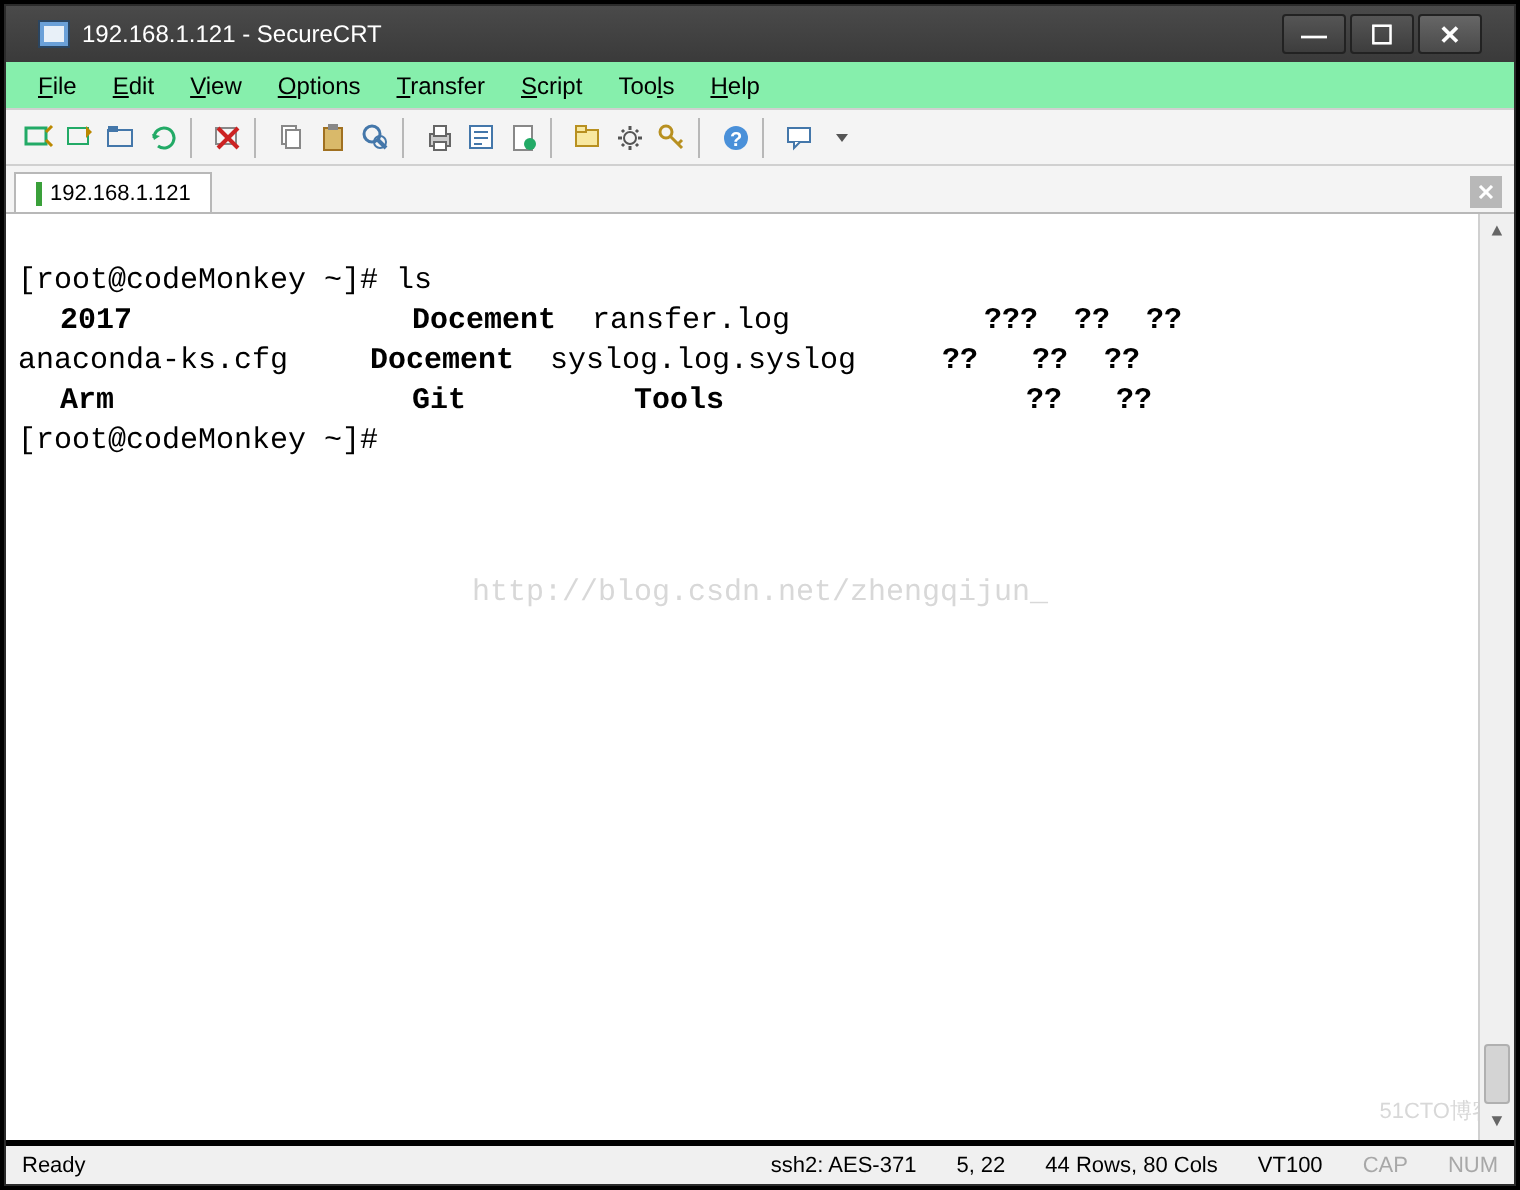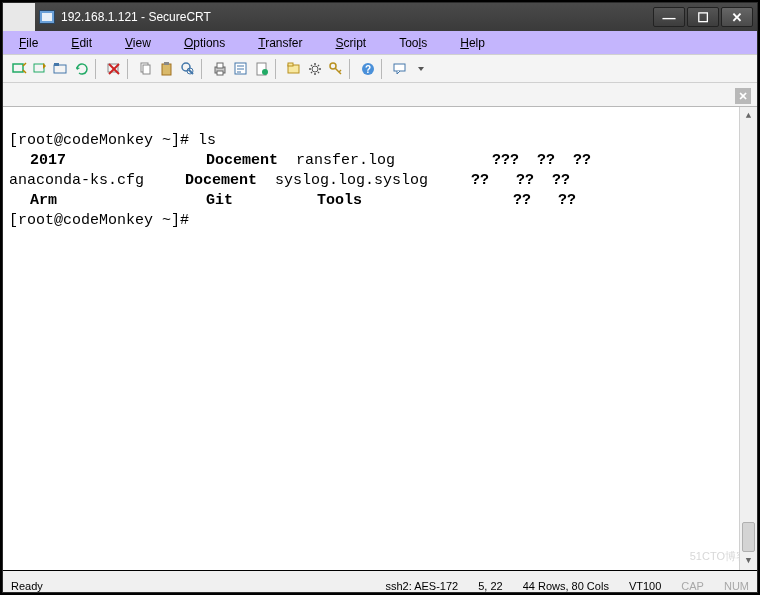--- a/index.html
+++ b/index.html
@@ -1,45 +1,45 @@
 <!DOCTYPE html>
 <html><head>
 <meta charset="utf-8">
 <style>
   * { box-sizing: border-box; margin: 0; padding: 0; }
   body { width: 760px; height: 595px; font-family: "Segoe UI", Tahoma, sans-serif; font-size: 12px; background: #000; overflow: hidden; }
   .window { width: 756px; height: 591px; margin: 2px; background: #e8e8e8; border: 1px solid #2b2b2b; display: flex; flex-direction: column; position: relative; }
-  .titlebar { height: 28px; background: linear-gradient(#4a4a4a,#3a3a3a); display: flex; align-items: center; padding: 0 4px; color: #fff; margin-left: 32px; }
+  .titlebar { height: 28px; background: linear-gradient(#4a4a4a,#3a3a3a); display: flex; align-items: center; padding: 0 16px; color: #fff; }
   .titlebar .icon { width: 16px; height: 14px; background: #6aa0d8; border: 1px solid #2b4560; margin-right: 6px; display: inline-block; position: relative; }
   .titlebar .icon::after { content:""; position:absolute; inset:2px; background:#e8f0f8; }
   .title-text { font-size: 12px; flex: 1; }
   .winbtns { display: flex; gap: 2px; }
   .winbtn { width: 32px; height: 20px; background: linear-gradient(#555,#3d3d3d); border:1px solid #222; color:#fff; display:flex; align-items:center; justify-content:center; font-size:13px; font-weight:bold; border-radius:2px; }
   .winbtn.close { background: linear-gradient(#666,#4a4a4a); }
-  .menubar { height: 24px; background:#c4b5fd; display:flex; align-items:center; padding:0 8px; gap:17px; border-bottom:1px solid #d0d0d0; }
+  .menubar { height: 24px; background:#86efac; display:flex; align-items:center; padding:0 8px; gap:2px; border-bottom:1px solid #d0d0d0; }
   .menuitem { padding:3px 8px; font-size:12px; }
   .menuitem u { text-decoration: underline; }
   .toolbar { height: 28px; background:#f4f4f4; display:flex; align-items:center; padding:0 6px; gap:1px; border-bottom:1px solid #d0d0d0; }
   .tbtn { width:20px; height:20px; display:flex; align-items:center; justify-content:center; font-size:12px; position:relative; }
   .tbtn svg { width:16px; height:16px; }
   .sep { width:6px; height:20px; border-left:1px solid #b8b8b8; margin:0 2px; }
   .tabbar { height: 24px; background:#f4f4f4; display:flex; align-items:flex-end; padding:0 4px; border-bottom:1px solid #b8b8b8; }
   .tab { height:20px; background:#fff; border:1px solid #b8b8b8; border-bottom:none; padding:2px 10px; font-size:11px; display:flex; align-items:center; gap:4px; }
   .tab .bar { width:3px; height:12px; background:#3aa03a; }
   .tabbar .spacer { flex:1; }
   .tabbar .closebox { width:16px; height:16px; background:#b8b8b8; color:#fff; display:flex; align-items:center; justify-content:center; font-size:11px; margin:2px; font-weight:bold; }
   .terminal { flex:1; background:#fff; font-family: "Courier New", monospace; font-size:15px; line-height:20px; padding:4px 6px; position:relative; white-space:pre; overflow:hidden; color:#000; }
   .terminal .b { font-weight:bold;margin-left:21px; }
   .watermark { position:absolute; top:180px; left:0; width:100%; text-align:center; color:#d8d8d8; font-family:"Courier New",monospace; font-size:15px; pointer-events:none; }
   .watermark2 { position:absolute; bottom:4px; right:10px; color:#d8d8d8; font-family:sans-serif; font-size:11px; pointer-events:none; }
   .vscroll { position:absolute; right:0; top:0; bottom:0; width:18px; background:#f0f0f0; border-left:1px solid #d0d0d0; display:flex; flex-direction:column; }
   .vscroll .arrow { height:18px; display:flex; align-items:center; justify-content:center; font-size:9px; color:#666; }
   .vscroll .track { flex:1; position:relative; }
   .vscroll .thumb { position:absolute; left:2px; right:2px; bottom:0; height:30px; background:#d4d4d4; border:1px solid #b0b0b0; border-radius:2px; }
-  .statusbar { height:22px; background:#f0f0f0; border-top:1px solid #000000; display:flex; align-items:flex-end; font-size:11px; padding:0 8px; gap:20px; }
+  .statusbar { height:22px; background:#f0f0f0; border-top:3px solid #000000; display:flex; align-items:center; font-size:11px; padding:0 8px; gap:20px; }
   .statusbar .fill { flex:1; }
   .dim { color:#a8a8a8; }
 </style>
 </head>
 <body>
 
 <div class="window">
 
   <div class="titlebar">
     <span class="icon"></span>
@@ -172,42 +172,47 @@
         </svg>
       </div>
     <div class="tbtn">
         <svg viewBox="0 0 8 16">
           <path d="M1 6 L4 10 L7 6 Z" fill="#555"></path>
         </svg>
       </div>
   </div>
 
   <div class="tabbar">
+    <div class="tab">
+      <span class="bar"></span>
+      <span>192.168.1.121</span>
+    </div>
     <div class="spacer"></div>
     <div class="closebox">✕</div>
   </div>
 
   <div class="terminal">
 <span>[root@codeMonkey ~]# </span><span>ls</span>
 <span class="b" style="display:inline-block;width:155px">2017</span><span class="b" style="display:inline-block;width:90px">Docement</span><span style="display:inline-block;width:175px">ransfer.log</span><span class="b">???  ??  ??</span>
 <span style="display:inline-block;width:155px">anaconda-ks.cfg</span><span class="b" style="display:inline-block;width:90px">Docement</span><span style="display:inline-block;width:175px">syslog.log.syslog</span><span class="b">??   ??  ??</span>
 <span class="b" style="display:inline-block;width:155px">Arm</span><span class="b" style="display:inline-block;width:90px">Git</span><span class="b" style="display:inline-block;width:175px">Tools</span><span class="b">??   ??</span>
 <span>[root@codeMonkey ~]# </span>
+    <div class="watermark">http://blog.csdn.net/zhengqijun_</div>
     <div class="watermark2">51CTO博客</div>
     <div class="vscroll">
       <div class="arrow">▲</div>
       <div class="track"><div class="thumb"></div></div>
       <div class="arrow">▼</div>
     </div>
   </div>
 
   <div class="statusbar">
     <span>Ready</span>
     <span class="fill"></span>
-    <span>ssh2: AES-172</span>
+    <span>ssh2: AES-371</span>
     <span>5,  22</span>
     <span>44 Rows,  80 Cols</span>
     <span>VT100</span>
     <span class="dim">CAP</span>
     <span class="dim">NUM</span>
   </div>
 
 </div>
 
 </body></html>

